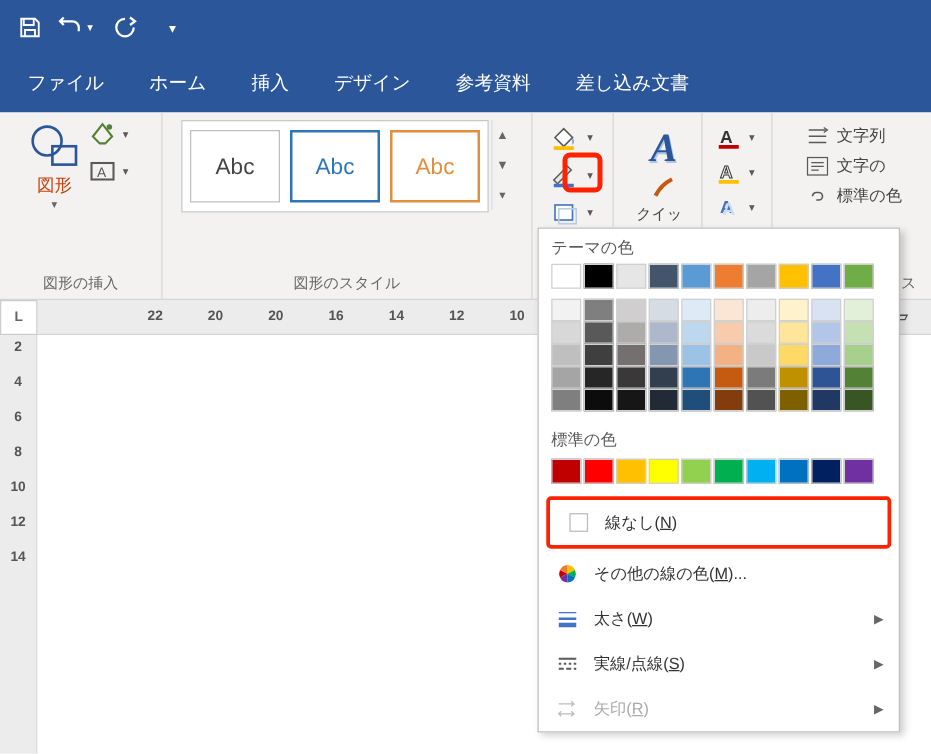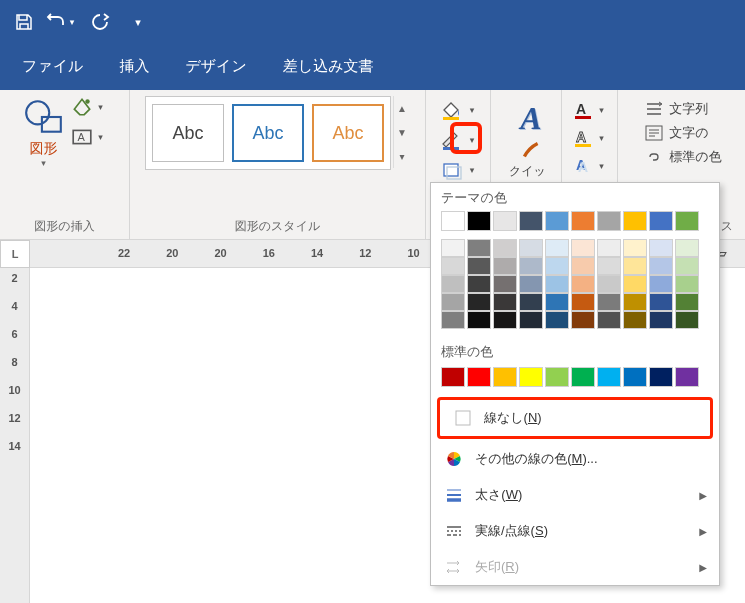--- a/index.html
+++ b/index.html
@@ -92,22 +92,24 @@
     <svg width="20" height="20" viewBox="0 0 20 20">
         <path d="M10 3 a7 7 0 1 0 7 7" fill="none" stroke="#fff" stroke-width="1.8"></path>
         <path d="M14 2 L18 5 L14 8" fill="none" stroke="#fff" stroke-width="1.8"></path>
       </svg>
   </div>
   <div class="qat-btn" style="font-size:11px;">▾</div>
 </div>
 
 <div class="tabs">
   <div class="tab">ファイル</div>
+  <div class="tab">ホーム</div>
   <div class="tab">挿入</div>
   <div class="tab">デザイン</div>
+  <div class="tab">参考資料</div>
   <div class="tab">差し込み文書</div>
 </div>
 
 <div class="ribbon">
 
   <div class="rgroup shapes-group" style="width:130px;">
     <div class="top">
       <div style="display:flex; flex-direction:column; align-items:center;">
         <svg class="big-shape" viewBox="0 0 40 40">
             <circle cx="14" cy="16" r="11" fill="none" stroke="#2b579a" stroke-width="2"></circle>

